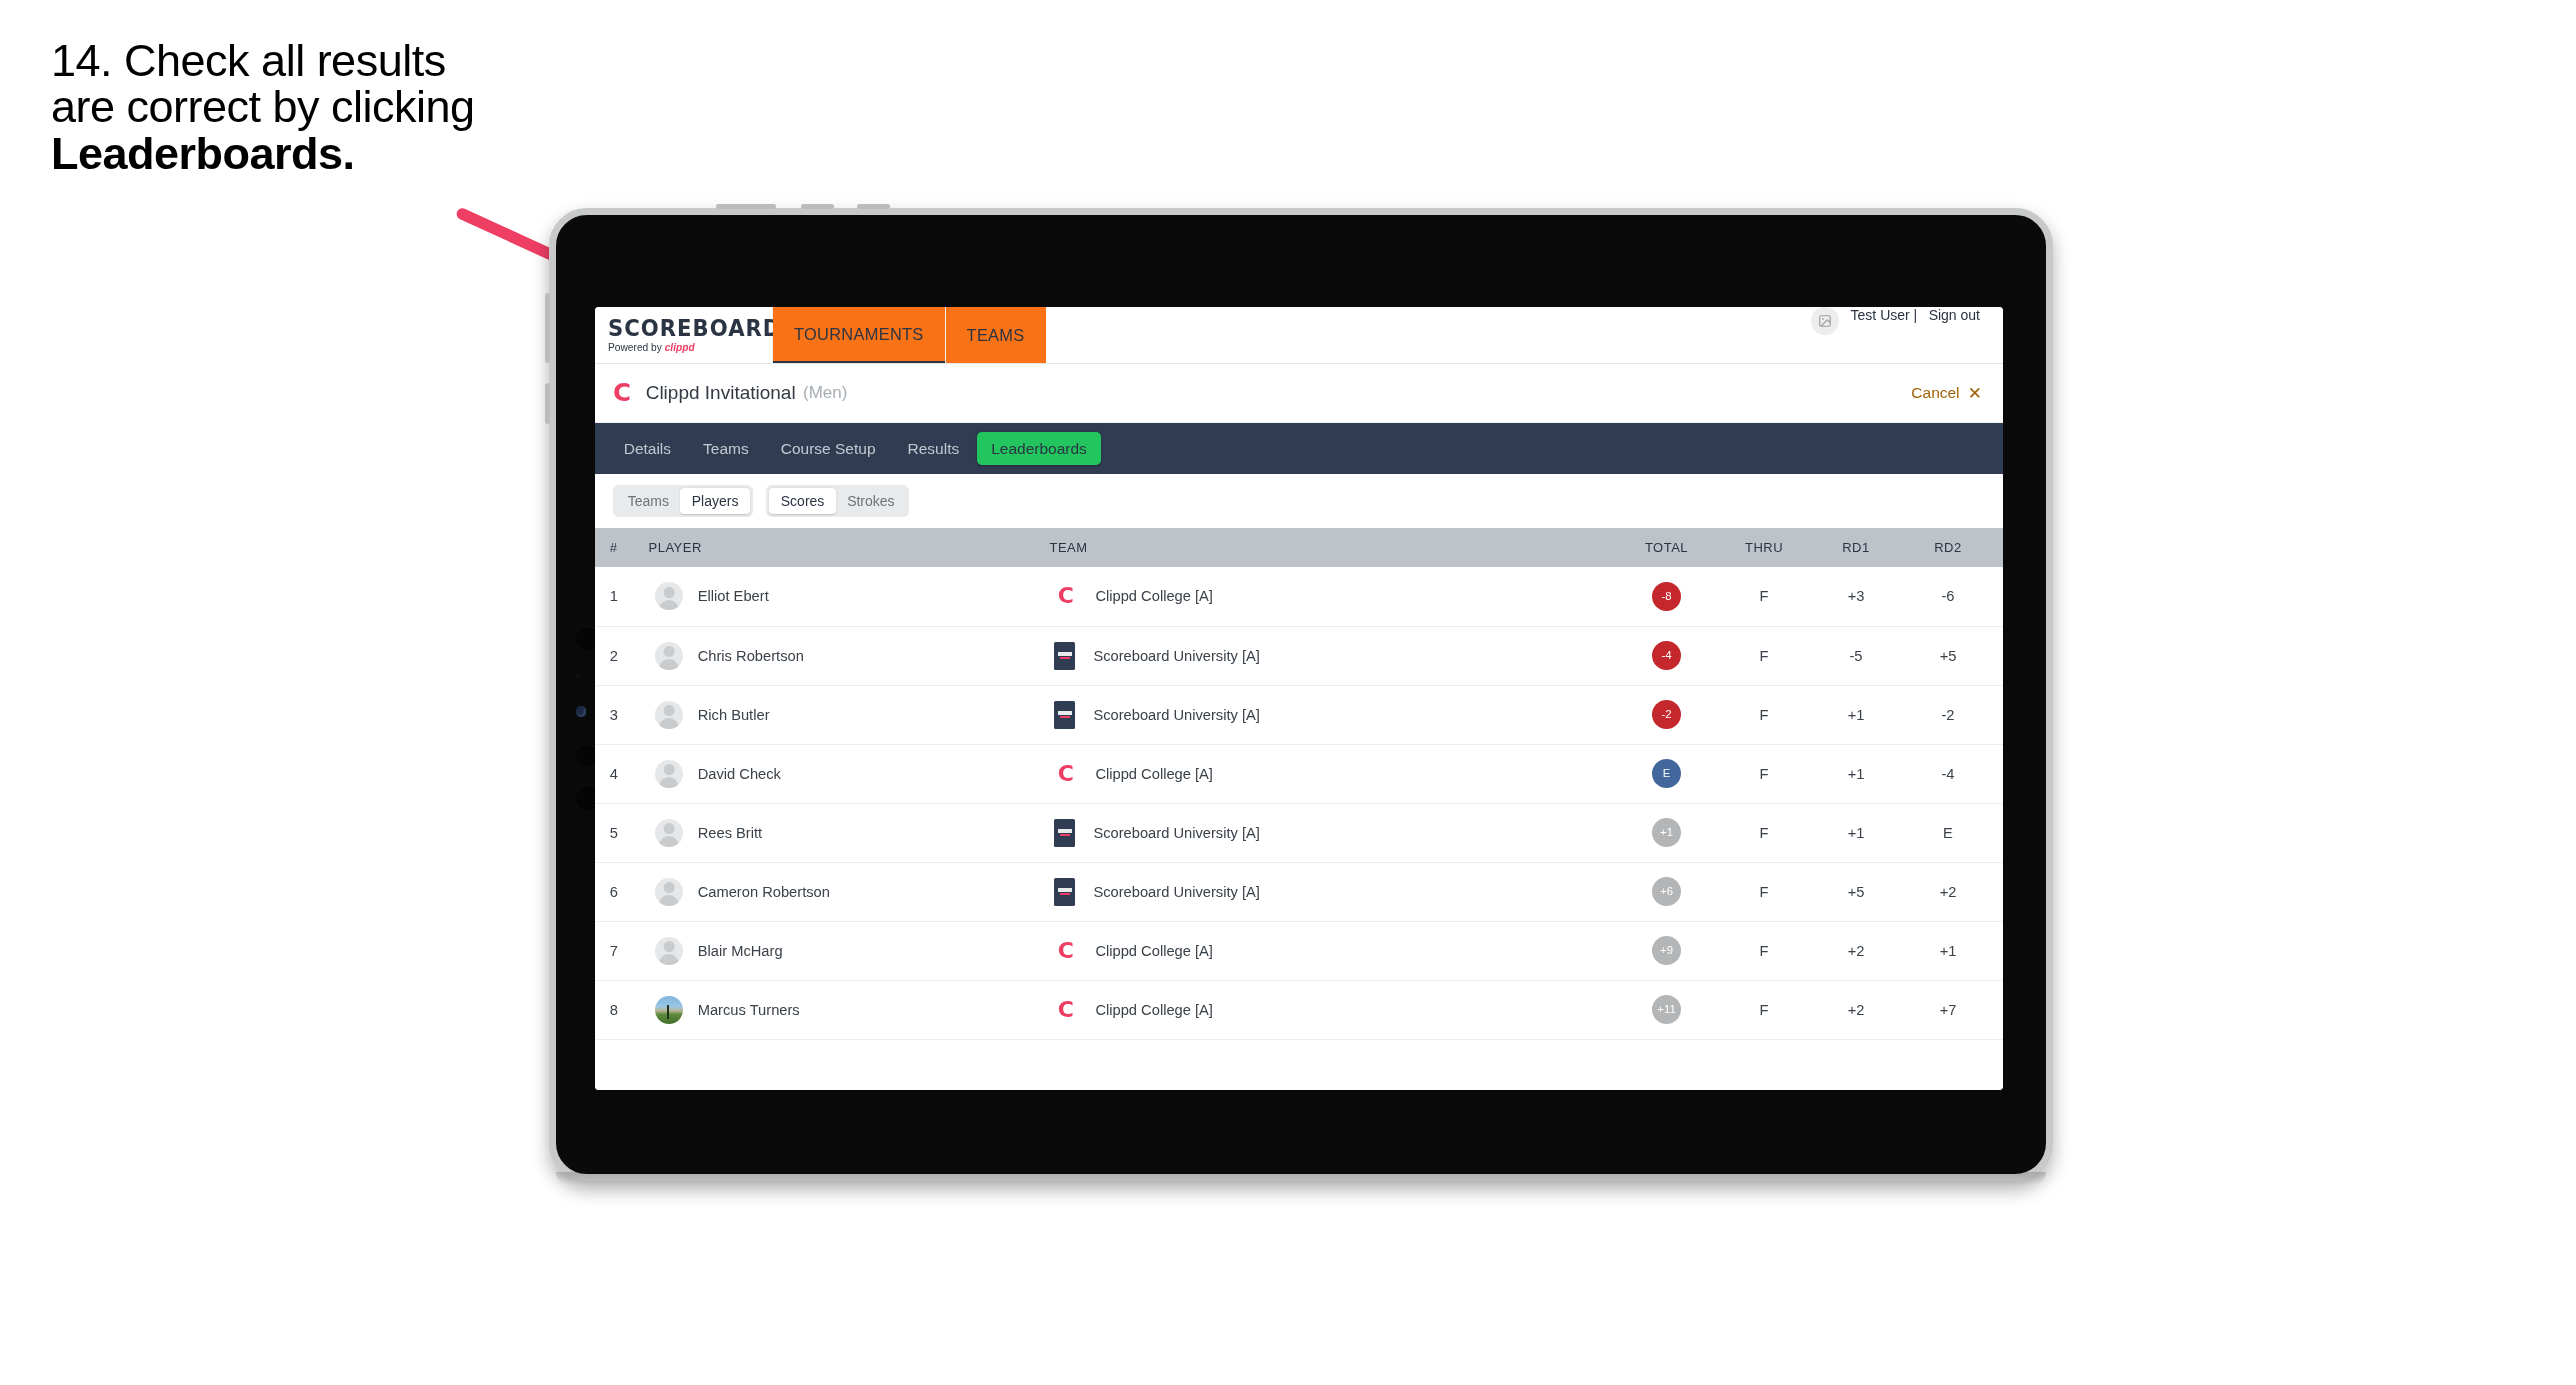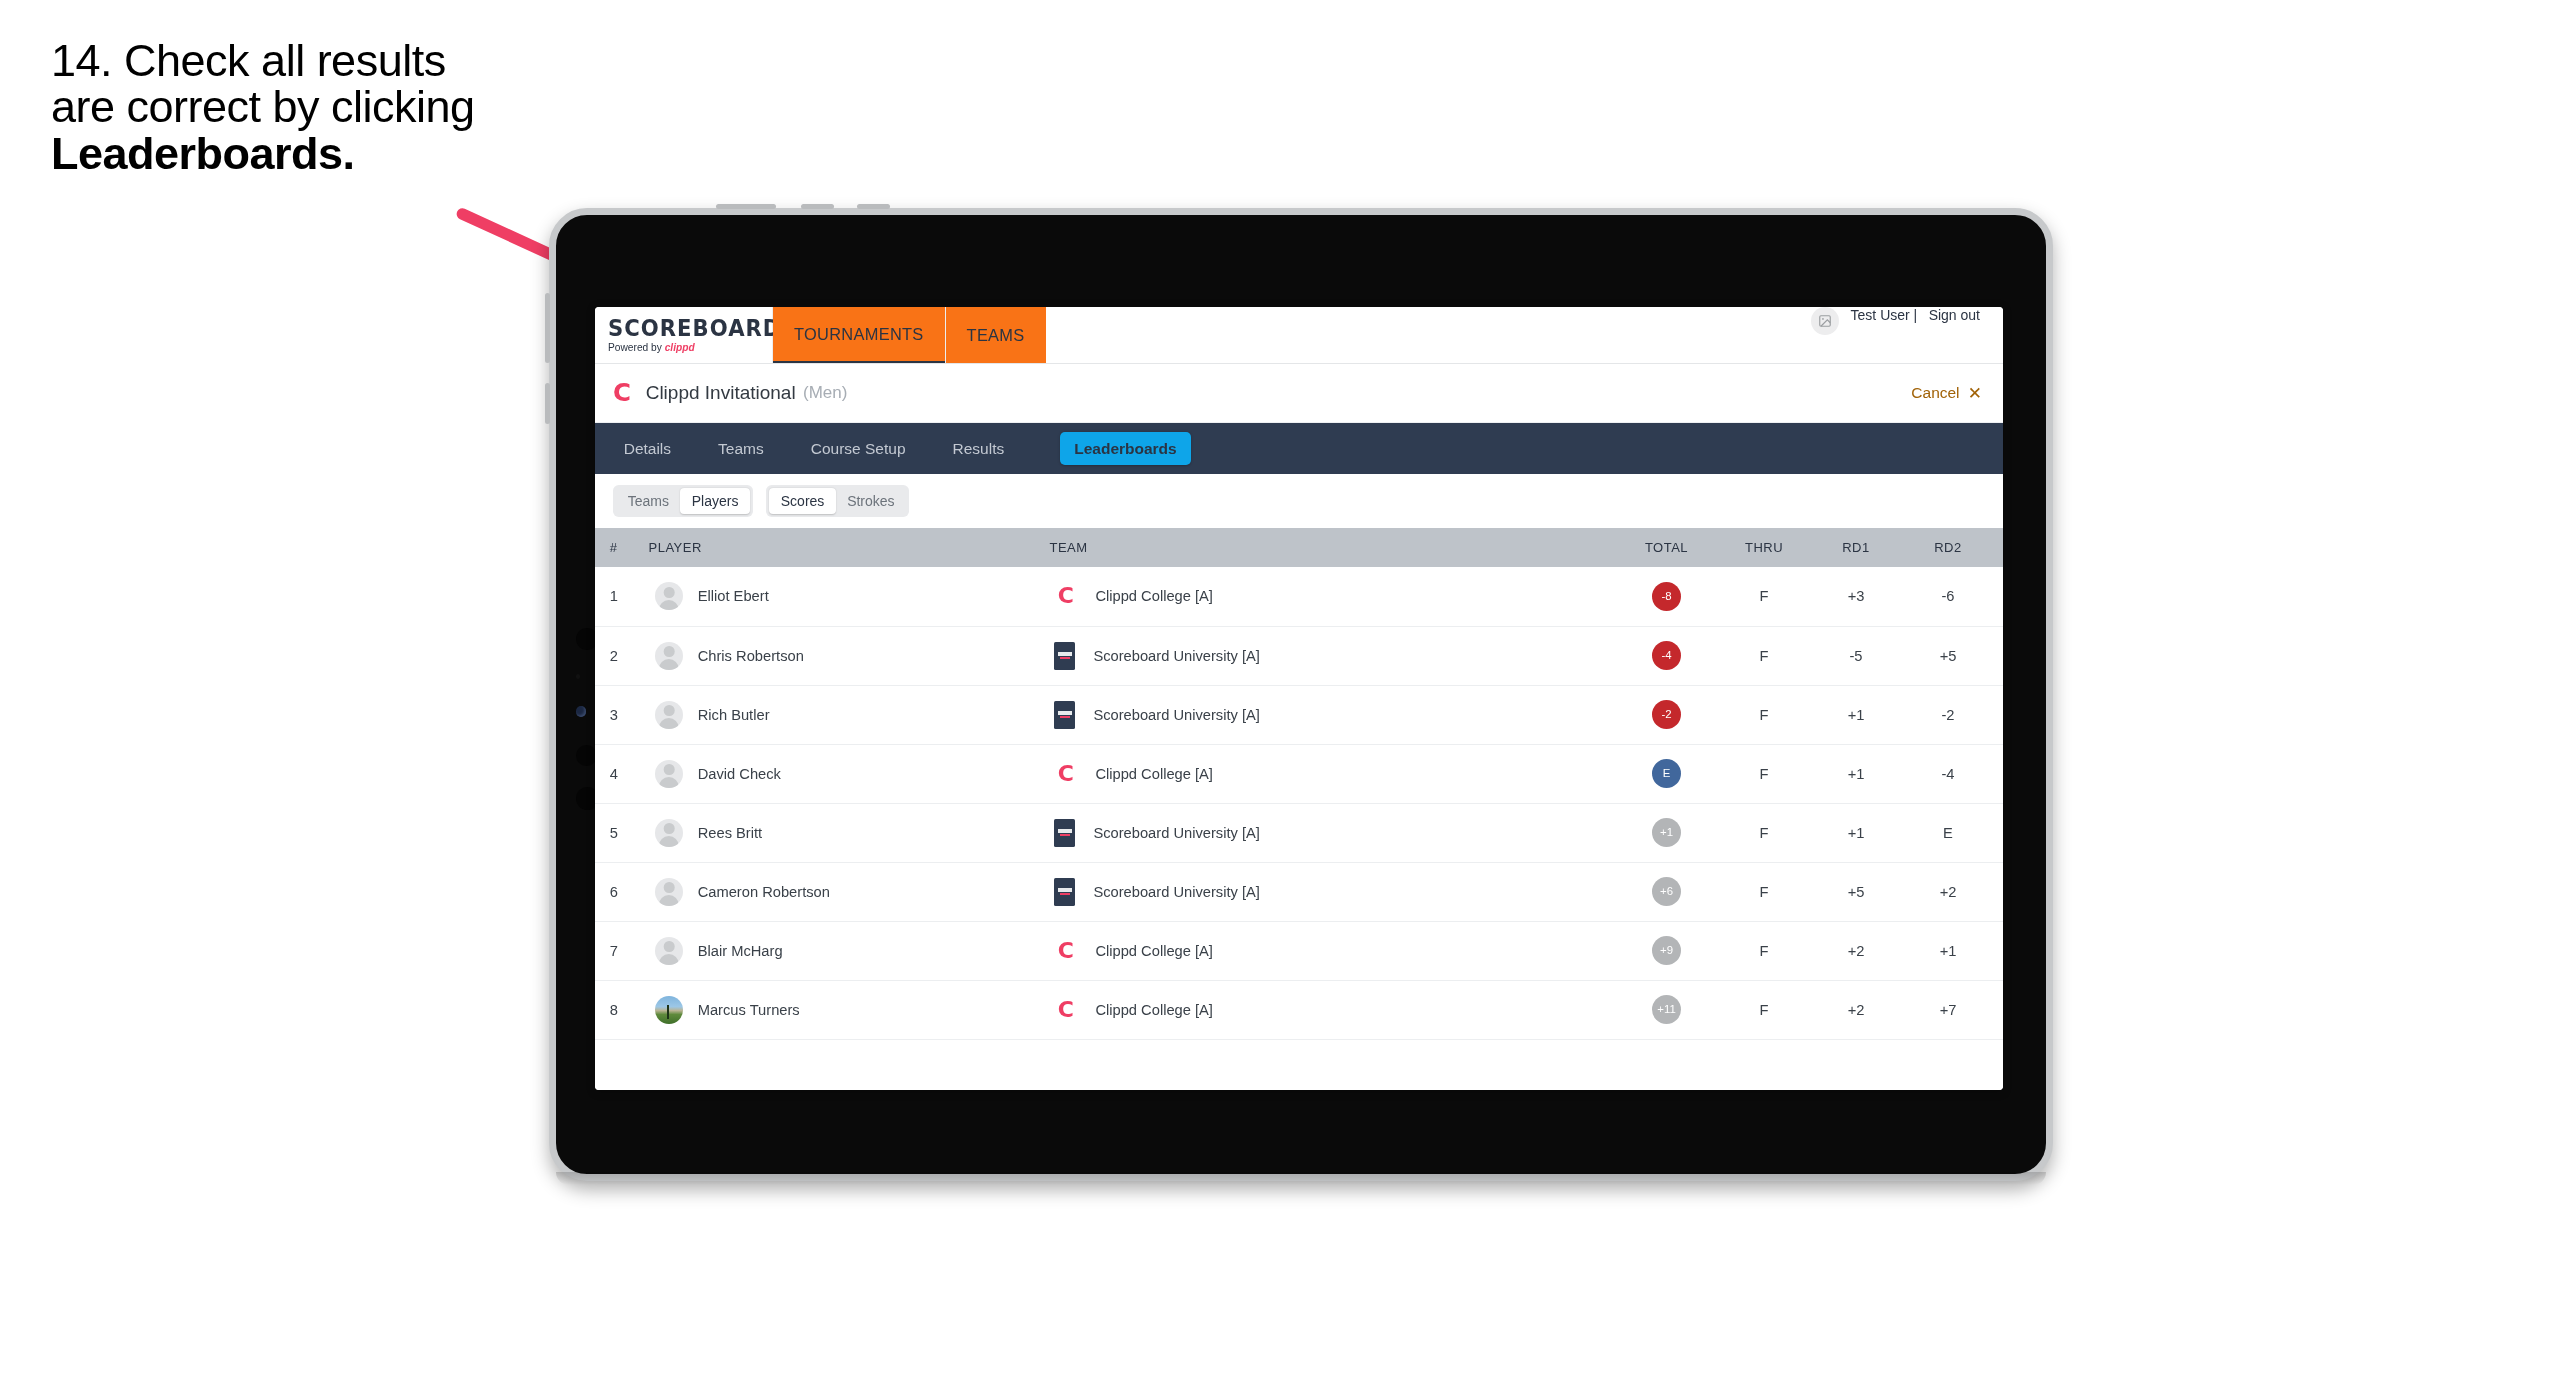--- a/index.html
+++ b/index.html
@@ -154,31 +154,30 @@
     margin-left:auto; display:flex; align-items:center; gap:8.2px;
     font-size: 15.5px; color:#a16207; cursor:pointer;
   }
   .cancel-x { font-size: 17px; line-height:1; }
 
   
   .sectionbar {
     height: 51px; flex:0 0 51px;
     background:#2f3c51;
     display:flex; align-items:center;
-    padding-left: 14.7px; gap: 19px;
+    padding-left: 14.7px; gap: 4px;
   }
   .sectab {
     font-size: 15.5px; color:#c3c9d2;
     padding: 7.4px 14px; border-radius: 4.9px; cursor:pointer;
     white-space:nowrap;
   }
   .sectab.active {
-    background:#0ea5e9; color:#2b3443; font-weight:700;
+    background:#22c55e; color:#2b3443; font-weight:400;
     box-shadow: 0 0.8px 2.5px rgba(0,0,0,0.25);
-    margin-left: 23px;
   }
 
   
   .filterbar {
     height: 54px; flex:0 0 54px;
     display:flex; align-items:center; gap: 13px;
     padding-left: 18px; background:#fff;
   }
   .seg {
     display:flex; background:#e9eaec; border-radius:5.7px; padding:3.3px;

